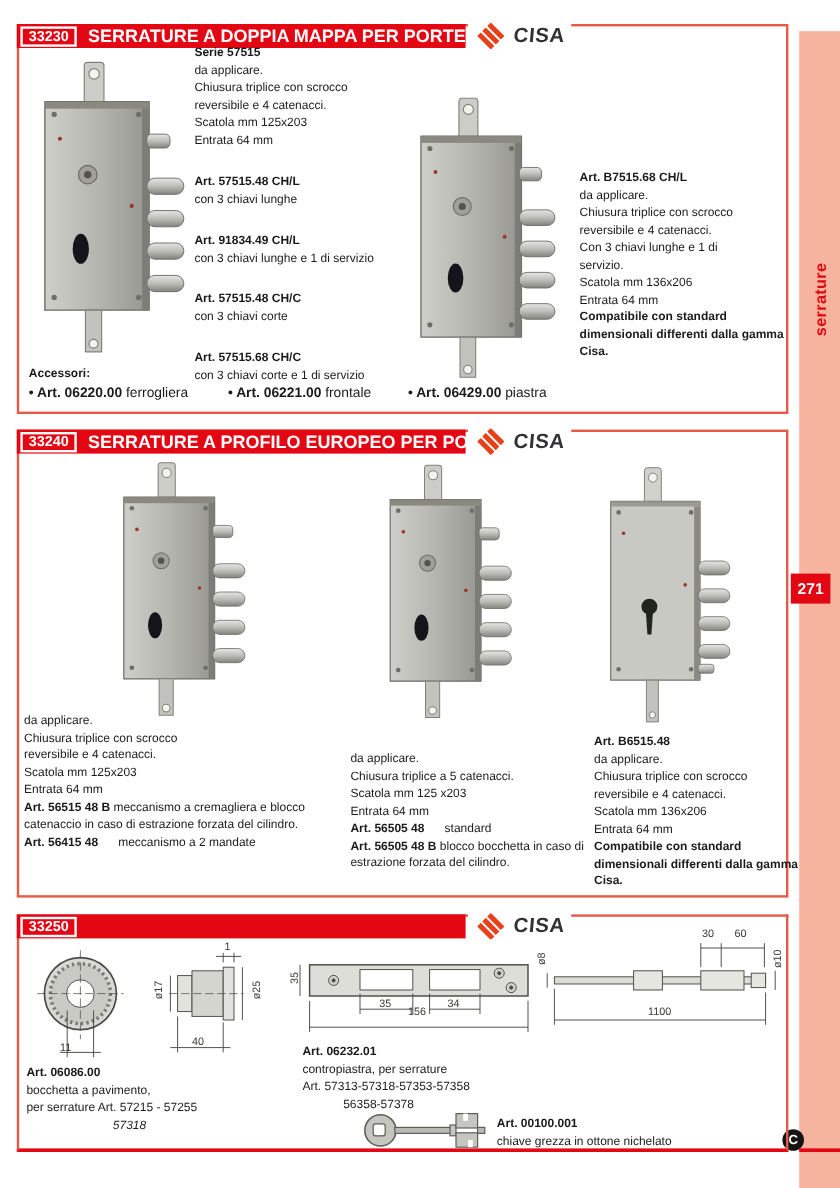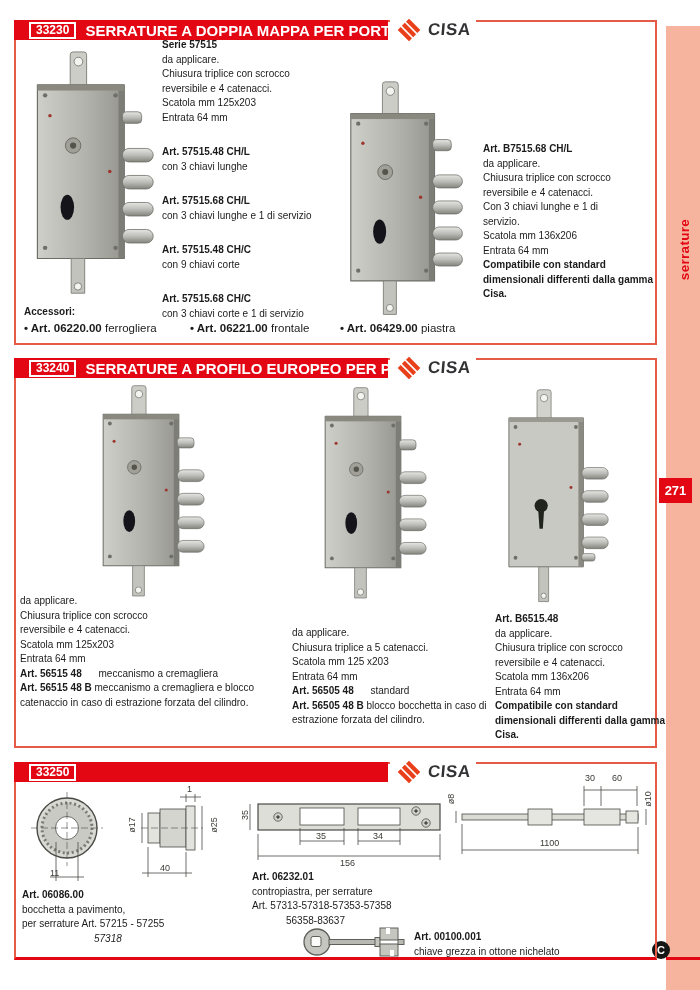--- a/index.html
+++ b/index.html
@@ -2,21 +2,21 @@
 <html><head>
 <meta charset="utf-8">
 <style>
   html,body{margin:0;padding:0;background:#ffffff;}
   .page{position:relative;width:700px;height:990px;background:#fff;overflow:hidden;
         font-family:"Liberation Sans",sans-serif;color:#1b1b1b;}
   .frame{position:absolute;left:14px;width:639px;border:2px solid #e65a48;}
   .frame-bottom{border-bottom:3px solid #e30613;}
   .banner{position:absolute;left:14px;width:374px;height:20px;background:#e30613;
           display:flex;align-items:center;}
-  .codebox{margin-left:15px;border:2px solid #fff;padding:0 5px;font-weight:bold;
+  .codebox{margin-left:3px;border:2px solid #fff;padding:0 5px;font-weight:bold;
            font-size:12px;line-height:13px;color:#fff;white-space:nowrap;}
   .btitle{margin-left:9px;color:#fff;font-weight:bold;font-size:15px;white-space:nowrap;}
   .logo{position:absolute;left:390px;height:24px;display:flex;align-items:center;gap:5px;
         background:#fff;padding:1px 5px;}
   .logotext{font-weight:bold;font-size:17px;color:#323235;letter-spacing:.5px;transform:skewX(-5deg);}
   .txt{position:absolute;font-size:10px;line-height:14.5px;}
   .b{font-weight:bold;}
   .art{margin-top:20px;}
   .gapr{margin-right:14px;}
   .acc{position:absolute;font-size:11.5px;white-space:nowrap;}
@@ -166,26 +166,26 @@
     <div>da applicare.</div>
     <div>Chiusura triplice con scrocco</div>
     <div>reversibile e 4 catenacci.</div>
     <div>Scatola mm 125x203</div>
     <div>Entrata 64 mm</div>
     <div class="art">
       <div class="b">Art. 57515.48 CH/L</div>
       <div>con 3 chiavi lunghe</div>
     </div>
     <div class="art">
-      <div class="b">Art. 57515.68 CH/L</div>
+      <div class="b">Art. 91834.49 CH/L</div>
       <div>con 3 chiavi lunghe e 1 di servizio</div>
     </div>
     <div class="art">
       <div class="b">Art. 57515.48 CH/C</div>
-      <div>con 9 chiavi corte</div>
+      <div>con 3 chiavi corte</div>
     </div>
     <div class="art">
       <div class="b">Art. 57515.68 CH/C</div>
       <div>con 3 chiavi corte e 1 di servizio</div>
     </div>
   </div>
 
   <div class="txt" style="left:483px;top:142px;width:180px">
     <div class="b">Art. B7515.68 CH/L</div>
     <div>da applicare.</div>
@@ -222,26 +222,26 @@
       <use href="#lockEU"></use>
     </svg>
 
   <div class="txt" style="left:20px;top:594px;width:272px">
     <div>da applicare.</div>
     <div>Chiusura triplice con scrocco</div>
     <div>reversibile e 4 catenacci.</div>
     <div>Scatola mm 125x203</div>
     <div>Entrata 64 mm</div>
     <div>
-      <span class="b gapr">Art. 56515 48</span>
-      <span>meccanismo a cremagliera</span>
-    </div>
-    <div>
       <span class="b">Art. 56515 48 B</span>
       <span>meccanismo a cremagliera e blocco catenaccio in caso di estrazione forzata del cilindro.</span>
+    </div>
+    <div>
+      <span class="b gapr">Art. 56415 48</span>
+      <span>meccanismo a 2 mandate</span>
     </div>
   </div>
 
   <div class="txt" style="left:292px;top:626px;width:198px">
     <div>da applicare.</div>
     <div>Chiusura triplice a 5 catenacci.</div>
     <div>Scatola mm 125 x203</div>
     <div>Entrata 64 mm</div>
     <div>
       <span class="b gapr">Art. 56505 48</span>
@@ -314,21 +314,21 @@
           <line x1="158" y1="38" x2="158" y2="55"></line>
           <line x1="116" y1="51" x2="158" y2="51"></line>
         <line x1="16" y1="44" x2="16" y2="70"></line>
           <line x1="198" y1="44" x2="198" y2="70"></line>
           <line x1="16" y1="66" x2="198" y2="66"></line>
         <line x1="8" y1="14" x2="8" y2="40"></line>
       </g>
     </svg>
     <span class="dim" style="left:74px;top:41px">35</span>
     <span class="dim" style="left:131px;top:41px">34</span>
-    <span class="dim" style="left:98px;top:68px">156</span>
+    <span class="dim" style="left:98px;top:48px">156</span>
     <span class="dim rot" style="left:-2px;top:20px">35</span>
   </div>
 
   <div class="draw" style="left:450px;top:768px;width:206px;height:96px">
     <svg width="206" height="96" viewBox="0 0 206 96">
       <g stroke="#4a4a46" stroke-width="0.8" fill="none">
         <rect x="12" y="46" width="176" height="6" fill="#dcdcd6"></rect>
         <rect x="78" y="41" width="24" height="16" fill="#e6e6e0"></rect>
         <rect x="134" y="41" width="36" height="16" fill="#e6e6e0"></rect>
         <rect x="176" y="43" width="12" height="12" fill="#e6e6e0"></rect>
@@ -354,21 +354,21 @@
   <div class="txt" style="left:22px;top:888px;width:222px">
     <div class="b">Art. 06086.00</div>
     <div>bocchetta a pavimento,</div>
     <div>per serrature Art. 57215 - 57255</div>
     <div class="ind72">57318</div>
   </div>
   <div class="txt" style="left:252px;top:870px;width:226px">
     <div class="b">Art. 06232.01</div>
     <div>contropiastra, per serrature</div>
     <div>Art. 57313-57318-57353-57358</div>
-    <div class="ind34">56358-83637</div>
+    <div class="ind34">56358-57378</div>
   </div>
 
   <svg class="keyimg" style="left:302px;top:924px;width:104px;height:36px;position:absolute" viewBox="0 0 104 36">
     <g stroke="#5f5f59" stroke-width="1">
       <circle cx="15" cy="18" r="13" fill="#c6c6c0" stroke-width="1.3"></circle>
       <rect x="9" y="12.5" width="10" height="10" rx="2" fill="#fbfbf9"></rect>
       <rect x="27" y="15.5" width="48" height="5" fill="#b9b9b3"></rect>
       <rect x="73" y="13.5" width="5" height="9" fill="#c6c6c0"></rect>
       <rect x="78" y="4" width="18" height="12" fill="#c6c6c0"></rect>
       <rect x="84" y="4" width="4" height="6" fill="#ffffff" stroke="none"></rect>

